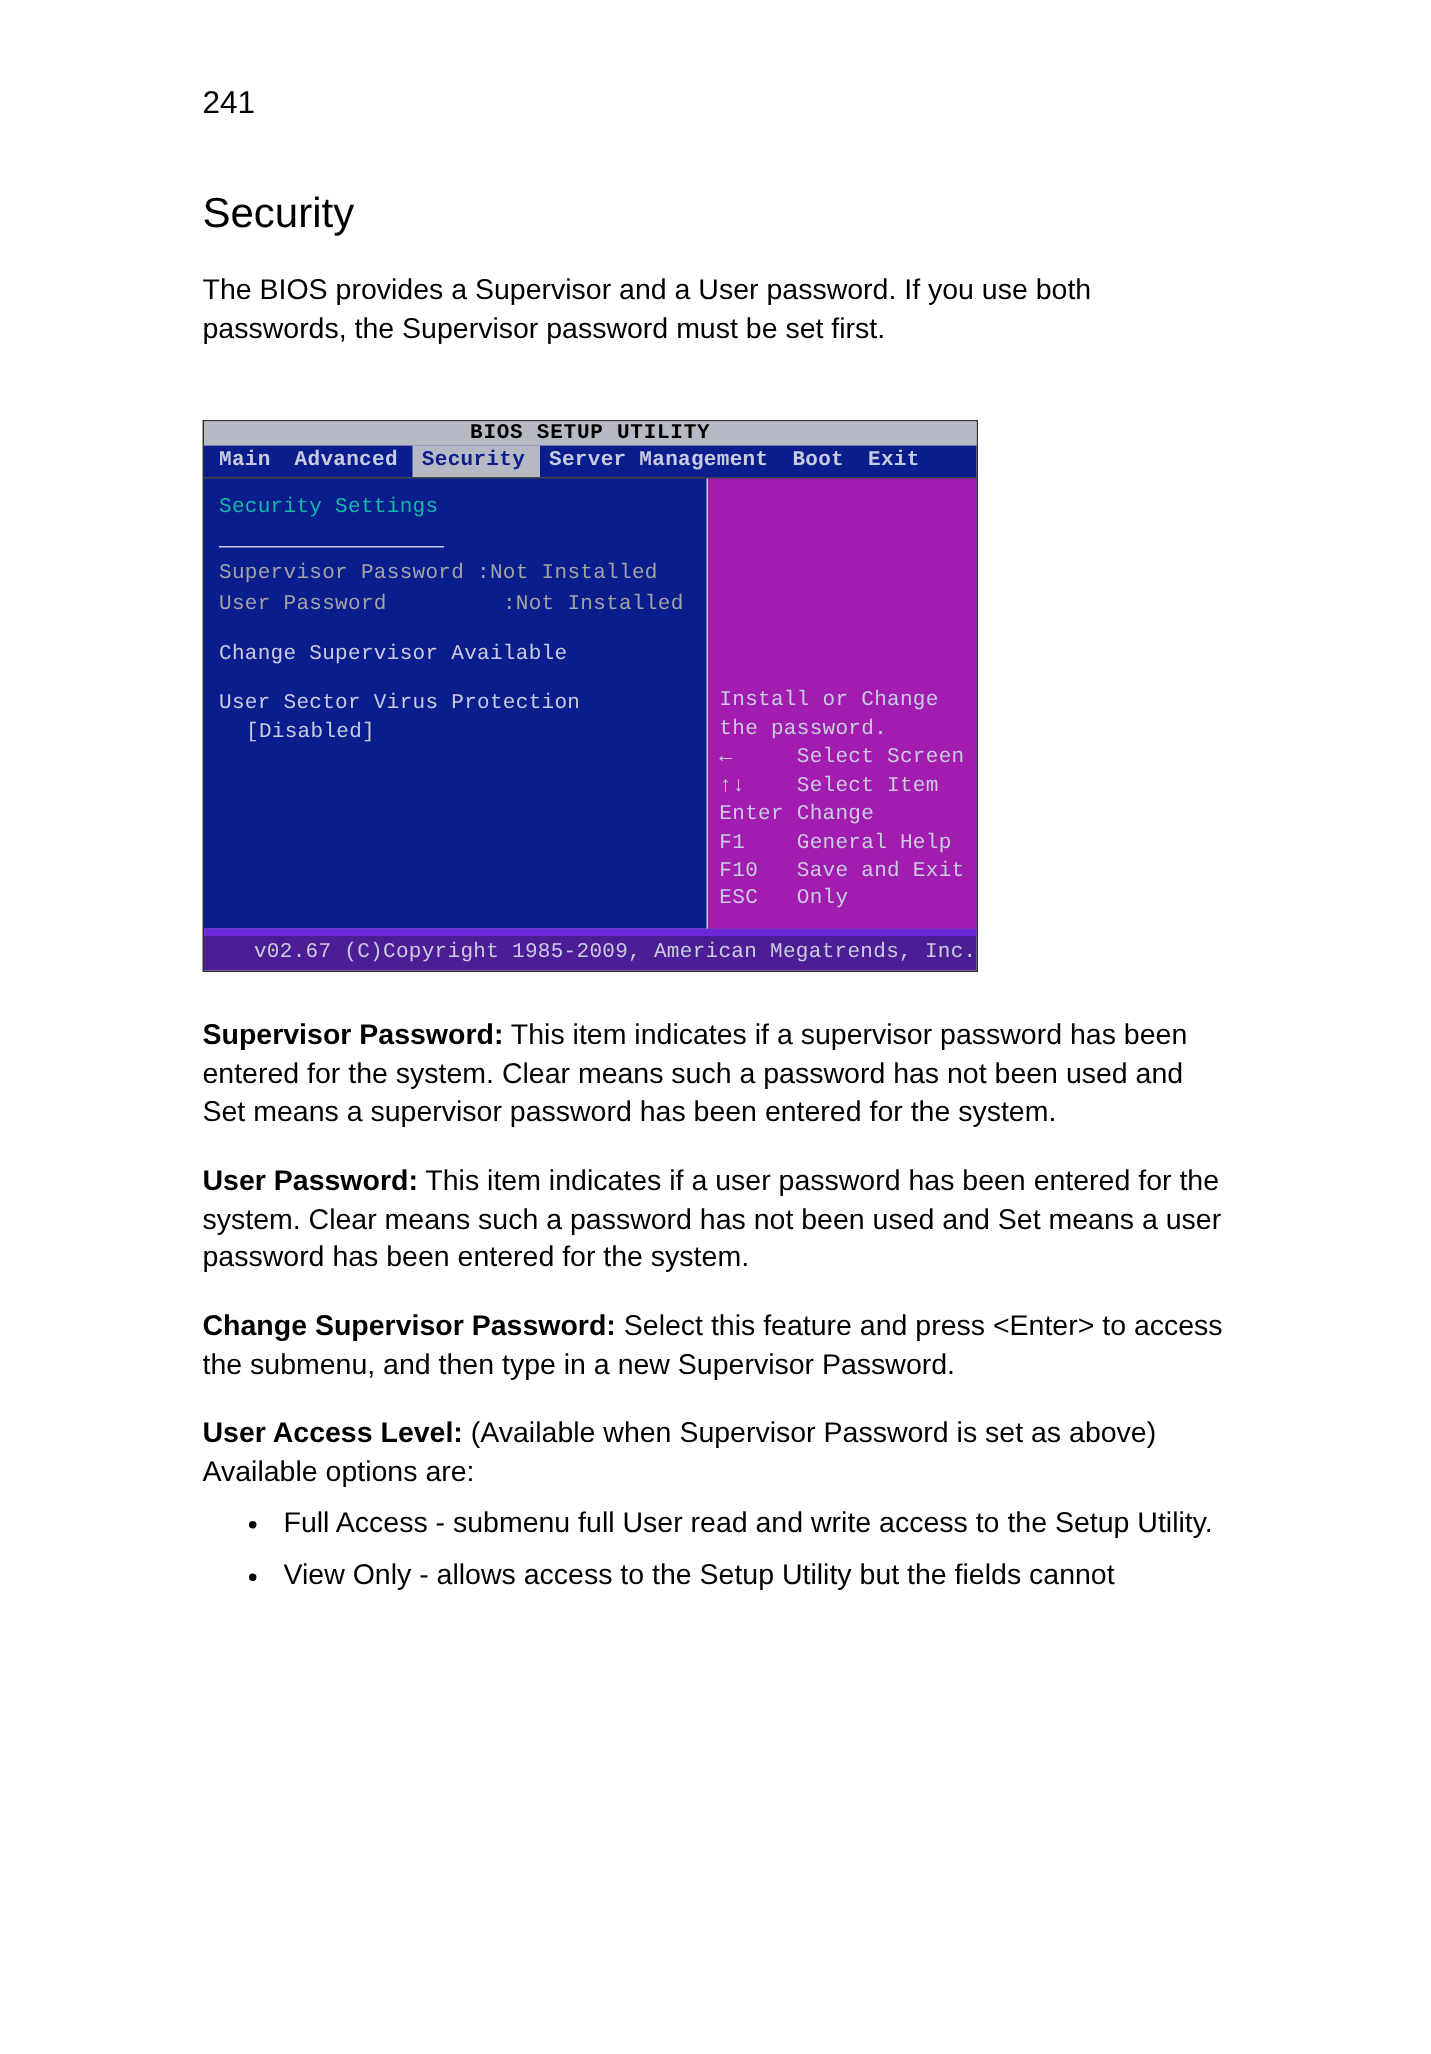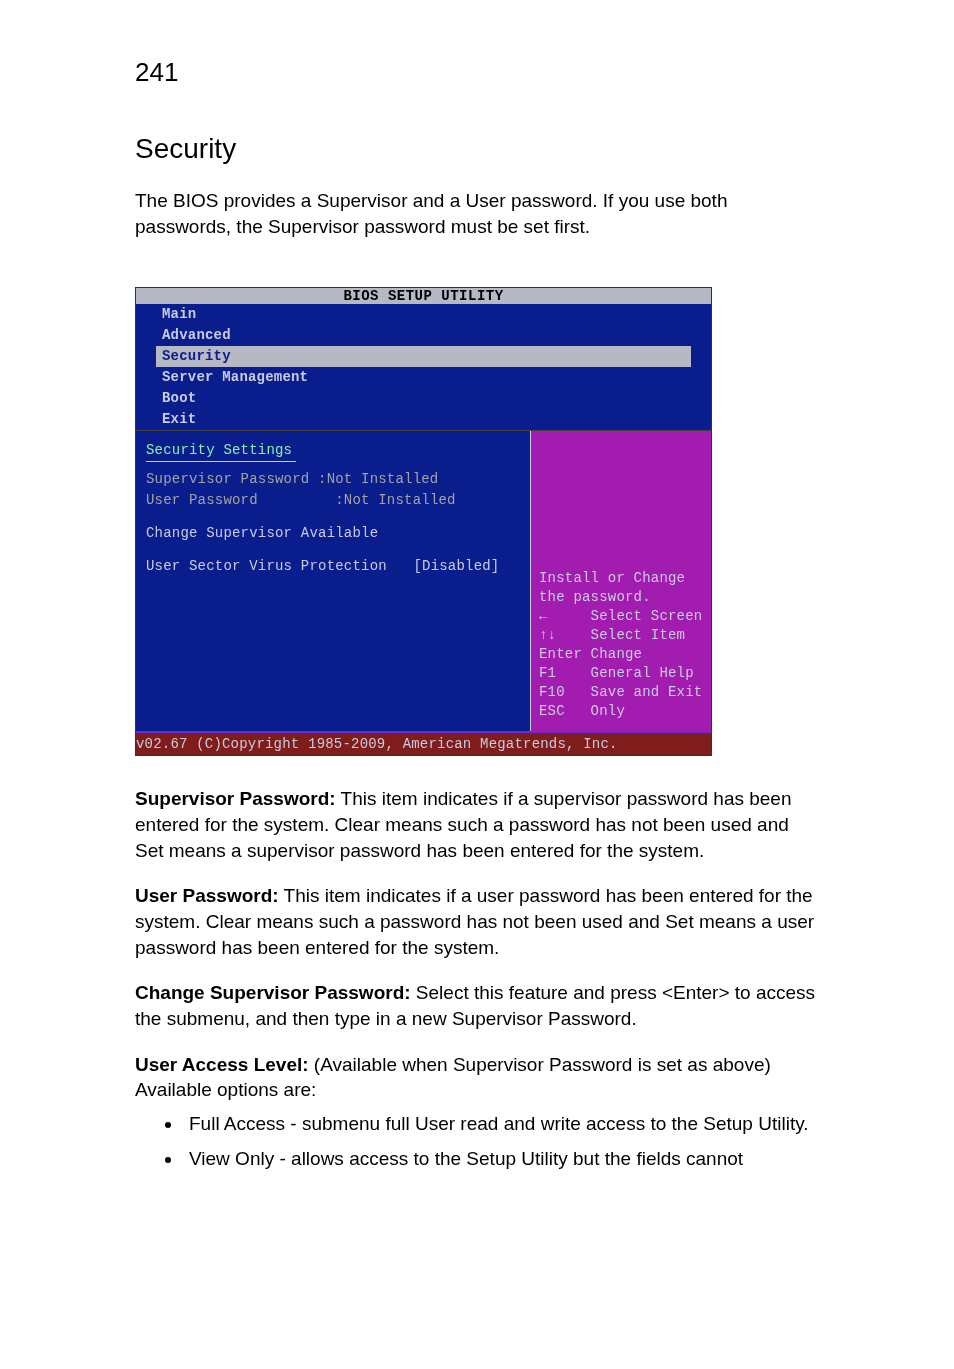--- a/index.html
+++ b/index.html
@@ -8,77 +8,76 @@
       background: #ffffff;
       width: 954px;
       color: #000;
       font-size: 19px;
       line-height: 1.35;
     }
     .page {
       padding: 55px 135px 40px 135px;
     }
     .page-number {
-      font-size: 26px;
+      font-size: 21px;
       margin-bottom: 40px;
     }
     .heading {
       font-size: 28px;
       font-weight: normal;
       margin-bottom: 20px;
     }
     .intro {
       margin-bottom: 48px;
     }
     .bios-box {
-      width: 577px;
+      width: 517px;
       margin-bottom: 30px;
       border: 1px solid #333;
       font-family: "Courier New", Courier, monospace;
       font-size: 14px;
       letter-spacing: 0.2px;
     }
     .bios-title {
       background: #b6b8c3;
       color: #000;
       text-align: center;
       padding: 0px 0;
       font-weight: bold;
       letter-spacing: 0.5px;
       line-height: 16px;
     }
     .bios-tabs {
       display: flex;
       background: #0a1d8d;
       color: #c9cbe0;
       font-weight: bold;
-      padding: 0 20px;
-      flex-direction: column;
+      padding: 0 4px;
     }
     .bios-tab {
       padding: 1px 10px 1px 6px;
     }
     .bios-tab.selected {
       background: #b6b8c3;
       color: #0a1d8d;
     }
     .bios-content {
       display: flex;
       background: #0a1d8d;
       border-top: 1px solid #444;
     }
     .bios-left {
       flex: 1 1 auto;
       padding: 10px 10px 40px 10px;
       border-right: 1px solid #c9cbe0;
       color: #0a1d8d;
     }
     .bios-left .title-line {
-      color: #86efac;
-      margin-bottom: 2px;
+      color: #14b8a6;
+      margin-bottom: 16px;
     }
     .bios-left .sep {
       border-top: 1px solid #c9cbe0;
       width: 150px;
       margin-bottom: 4px;
     }
     .bios-left .status-line {
       color: #a3a3a3;
       margin-bottom: 2px;
     }
@@ -94,25 +93,25 @@
       color: #c9cbe0;
       padding: 10px 8px;
       display: flex;
       flex-direction: column;
       justify-content: flex-end;
       min-height: 300px;
     }
     .bios-help-top { }
     .bios-keys div { white-space: pre; }
     .bios-footer {
-      background: #7f1d1d;
-      color: #c9cbe0;
-      text-align: left;
+      background: #4c1d95;
+      color: #c9cbe0;
+      text-align: right;
       padding: 2px 0;
-      border-top: 2px solid #6d28d9;
+      border-top: 5px solid #6d28d9;
     }
     .para { margin-bottom: 20px; }
     .para .bold { font-weight: bold; }
     ul.options {
       list-style: disc;
       padding-left: 48px;
       margin-top: 8px;
     }
     ul.options li {
       padding-left: 6px;

